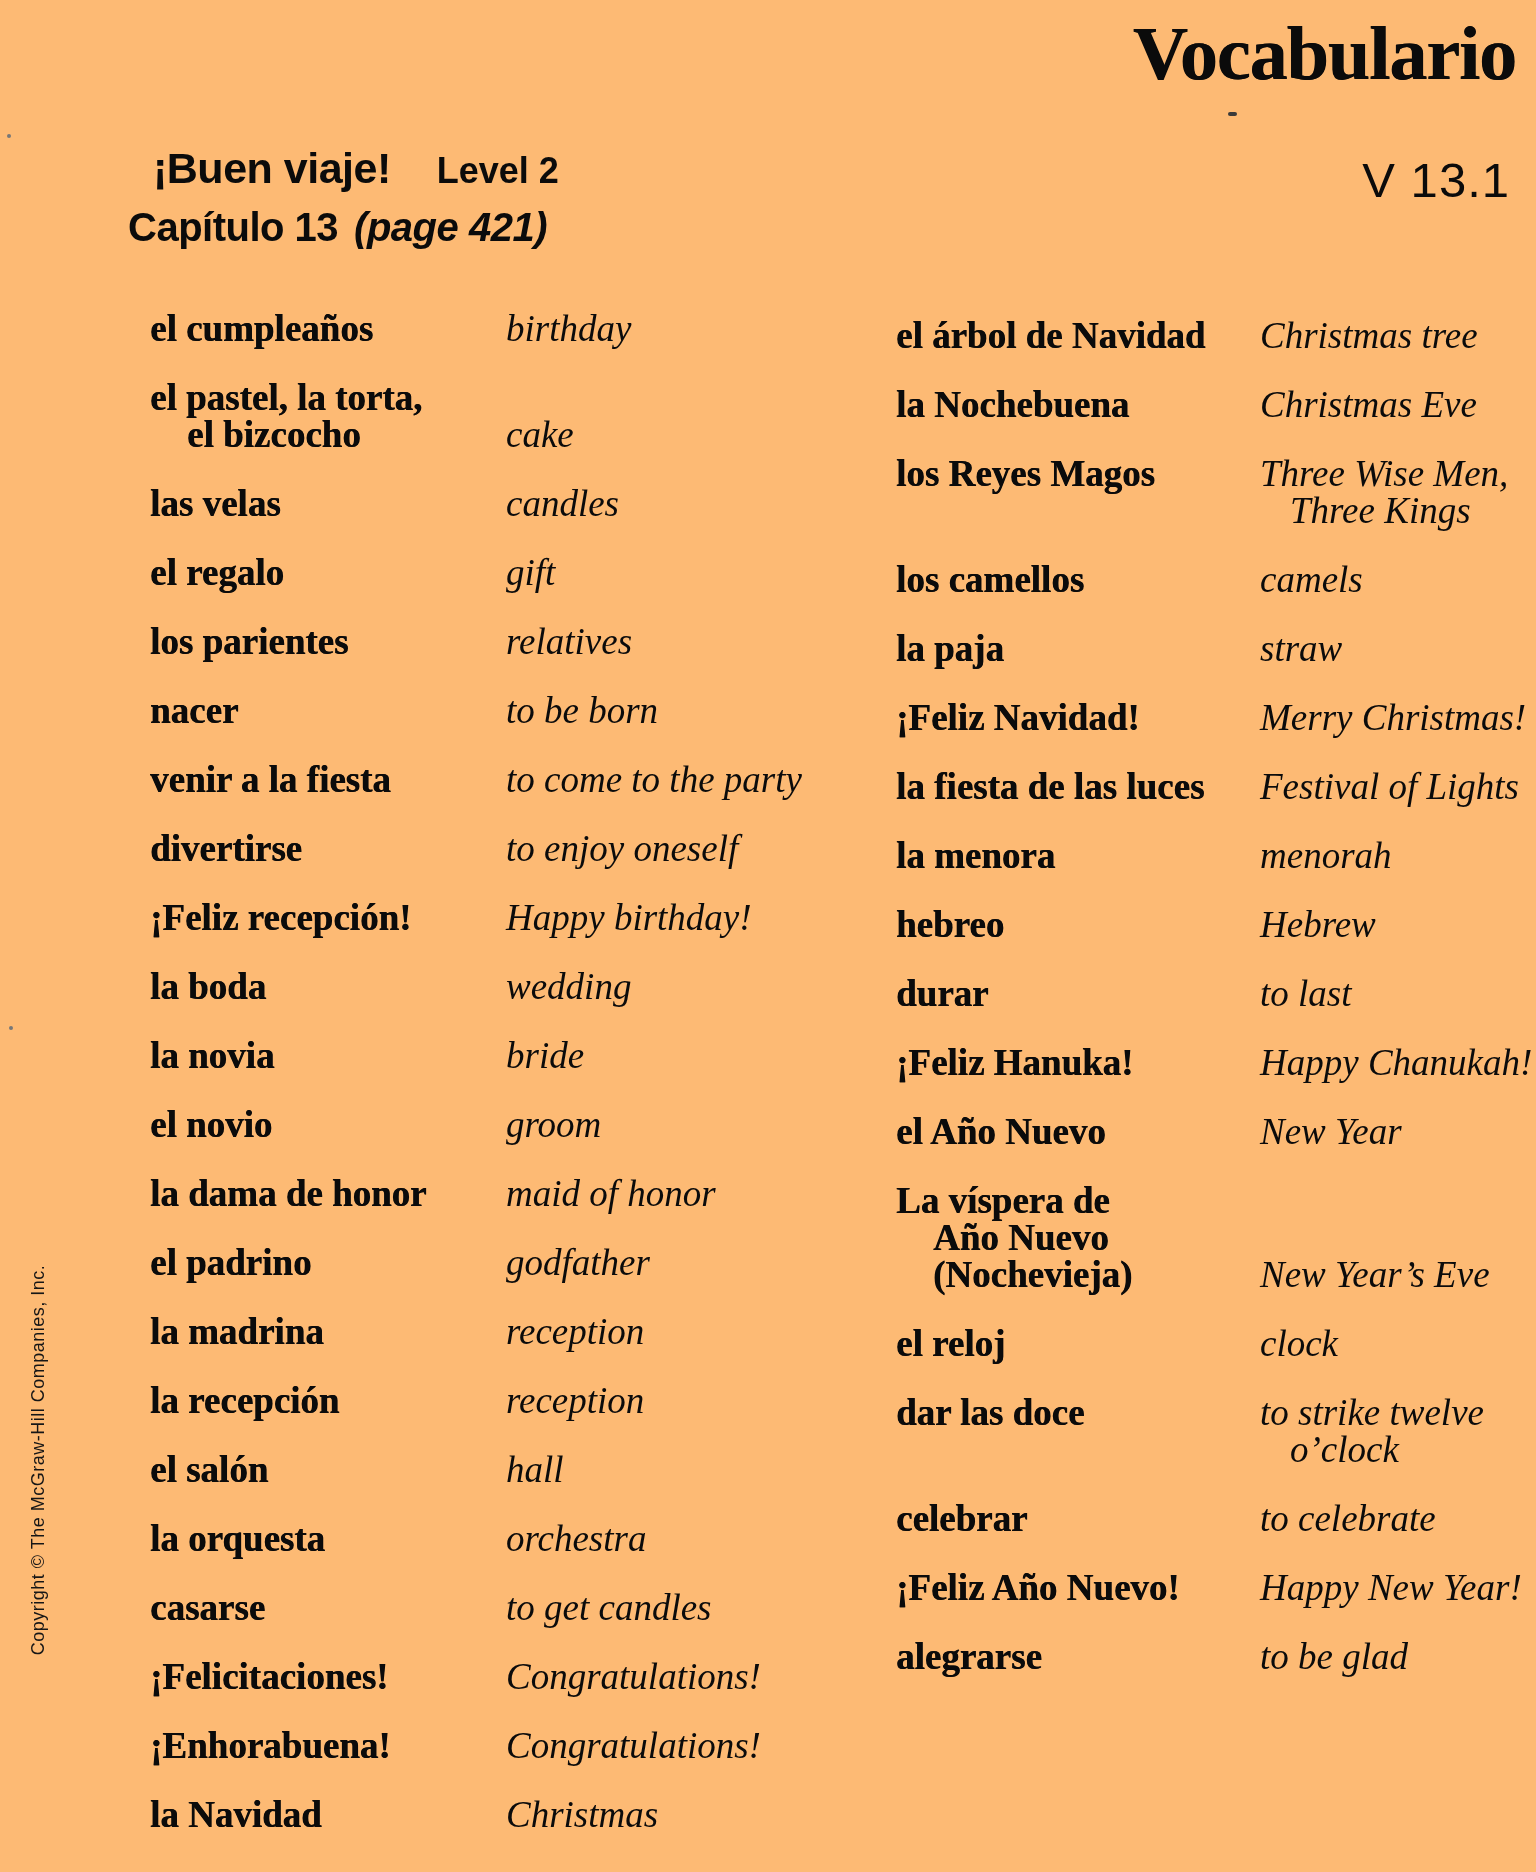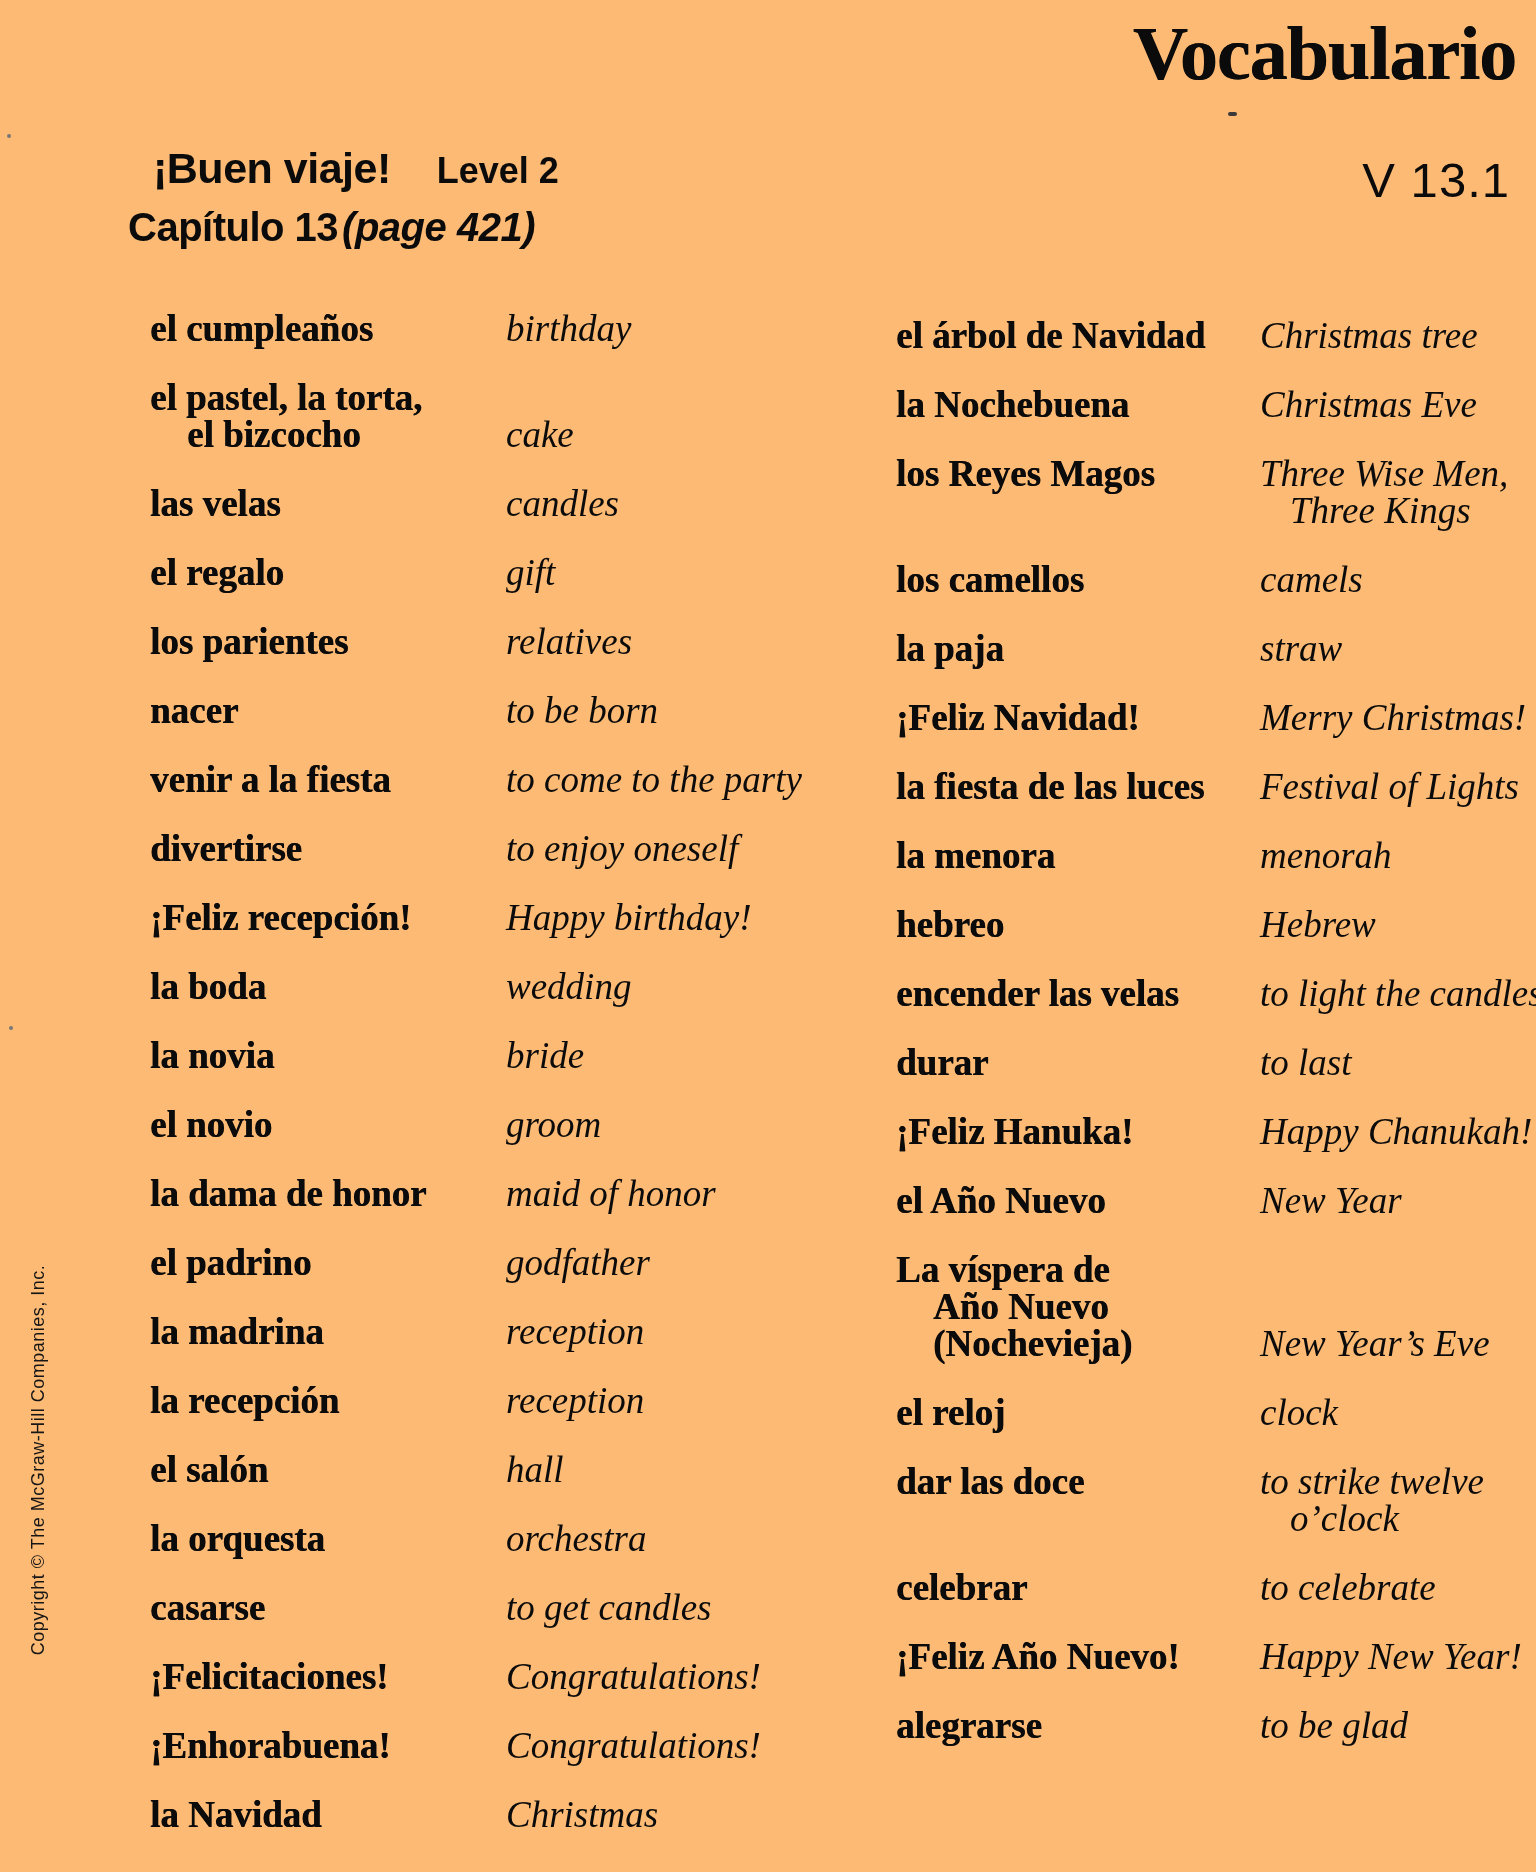--- a/index.html
+++ b/index.html
@@ -26,21 +26,21 @@
     font-family:"Liberation Sans", sans-serif; font-weight:700;
   }
   .book-title { font-size:43px; line-height:44px; letter-spacing:-0.5px; }
   .level-label { font-size:36px; line-height:44px; }
   .chapter-line {
     position:absolute; left:128px; top:206px;
     font-family:"Liberation Sans", sans-serif; font-weight:700;
     font-size:40px; line-height:42px; letter-spacing:-0.5px;
     white-space:nowrap;
   }
-  .page-ref { font-style:italic; margin-left:4px; }
+  .page-ref { font-style:italic; margin-left:16px; }
   .sheet-code {
     position:absolute; right:26px; top:156px;
     font-family:"Liberation Sans", sans-serif; font-weight:400;
     font-size:49px; line-height:48px; letter-spacing:1px;
   }
 
   
   .vocab-col { position:absolute; }
   .vocab-col.left  { left:150px; top:310px; width:610px; }
   .vocab-col.right { left:896px; top:317px; width:625px; }
@@ -340,28 +340,20 @@
       <div class="vocab-row">
         <div class="term-cell">
           <div class="line">hebreo</div>
         </div>
         <div class="def-cell">
           <div class="line">Hebrew</div>
         </div>
       </div>
       <div class="vocab-row">
         <div class="term-cell">
-          <div class="line">encender las velas</div>
-        </div>
-        <div class="def-cell">
-          <div class="line">to light the candles</div>
-        </div>
-      </div>
-      <div class="vocab-row">
-        <div class="term-cell">
           <div class="line">durar</div>
         </div>
         <div class="def-cell">
           <div class="line">to last</div>
         </div>
       </div>
       <div class="vocab-row">
         <div class="term-cell">
           <div class="line">¡Feliz Hanuka!</div>
         </div>

